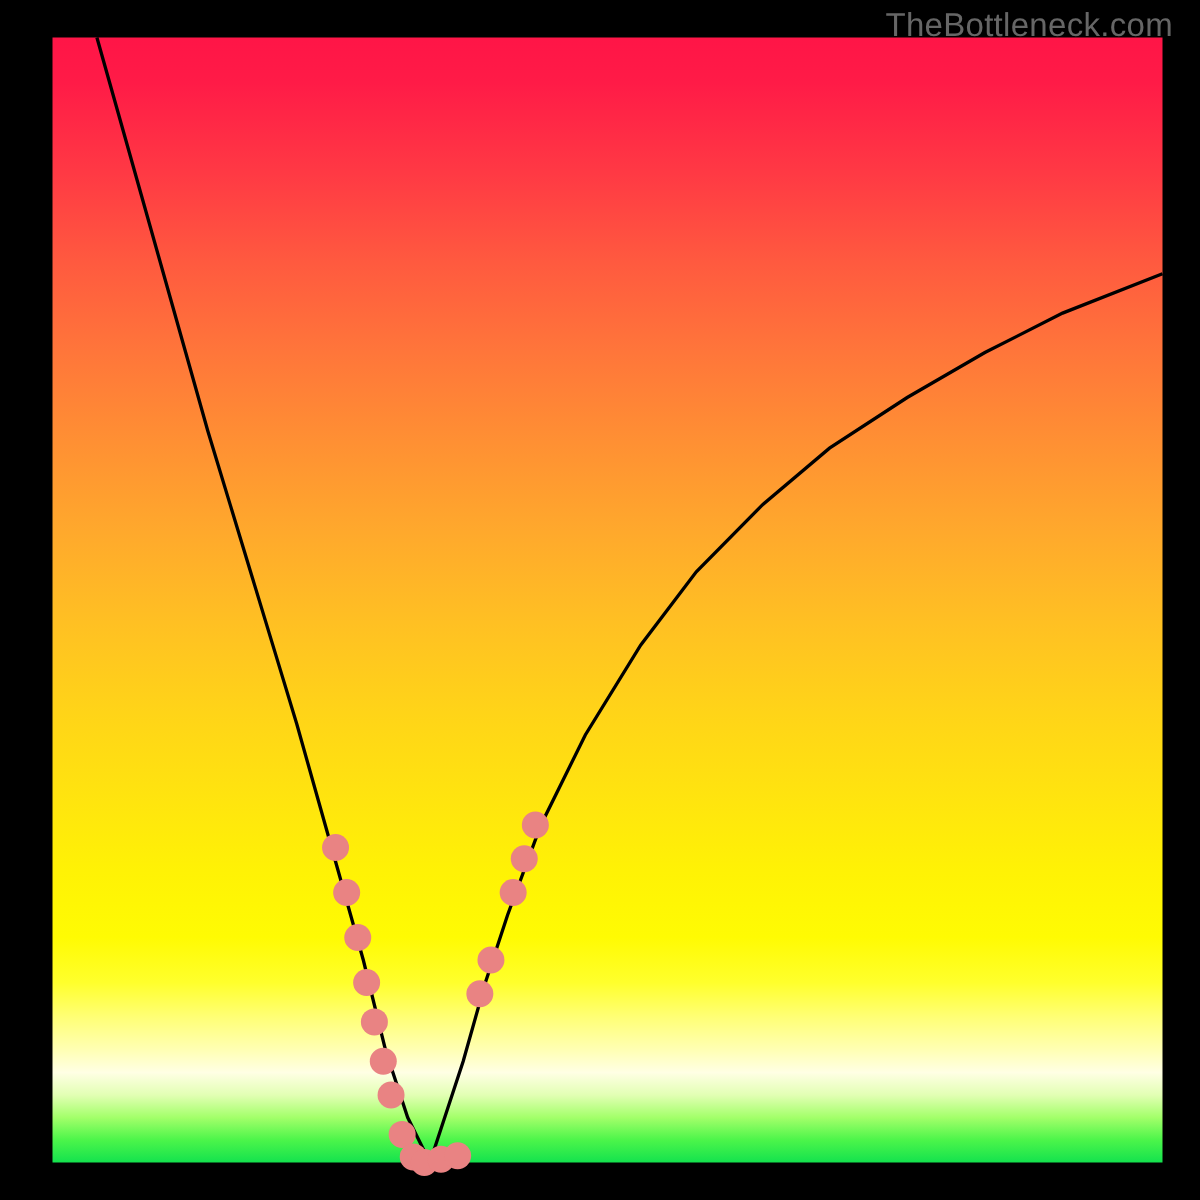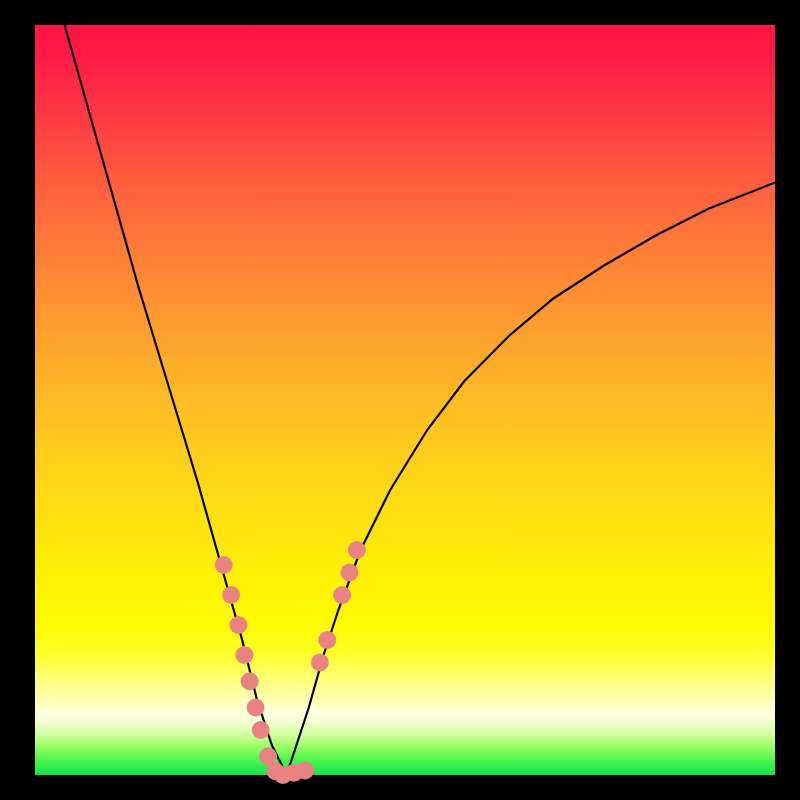--- a/index.html
+++ b/index.html
@@ -49,13 +49,14 @@
       <circle cx="275.5" cy="771.25" r="9" fill="#e98383"></circle>
       <circle cx="282.9" cy="775" r="9" fill="#e98383"></circle>
       <circle cx="294" cy="772.75" r="9" fill="#e98383"></circle>
       <circle cx="305.09999999999997" cy="770.5" r="9" fill="#e98383"></circle>
       <circle cx="319.90000000000003" cy="662.5" r="9" fill="#e98383"></circle>
       <circle cx="327.3" cy="640" r="9" fill="#e98383"></circle>
       <circle cx="342.09999999999997" cy="595" r="9" fill="#e98383"></circle>
       <circle cx="349.5" cy="572.5" r="9" fill="#e98383"></circle>
       <circle cx="356.9" cy="550" r="9" fill="#e98383"></circle>
     </svg>
+  <div class="watermark">TheBottleneck.com</div>
 </div>
 
 </body></html>

